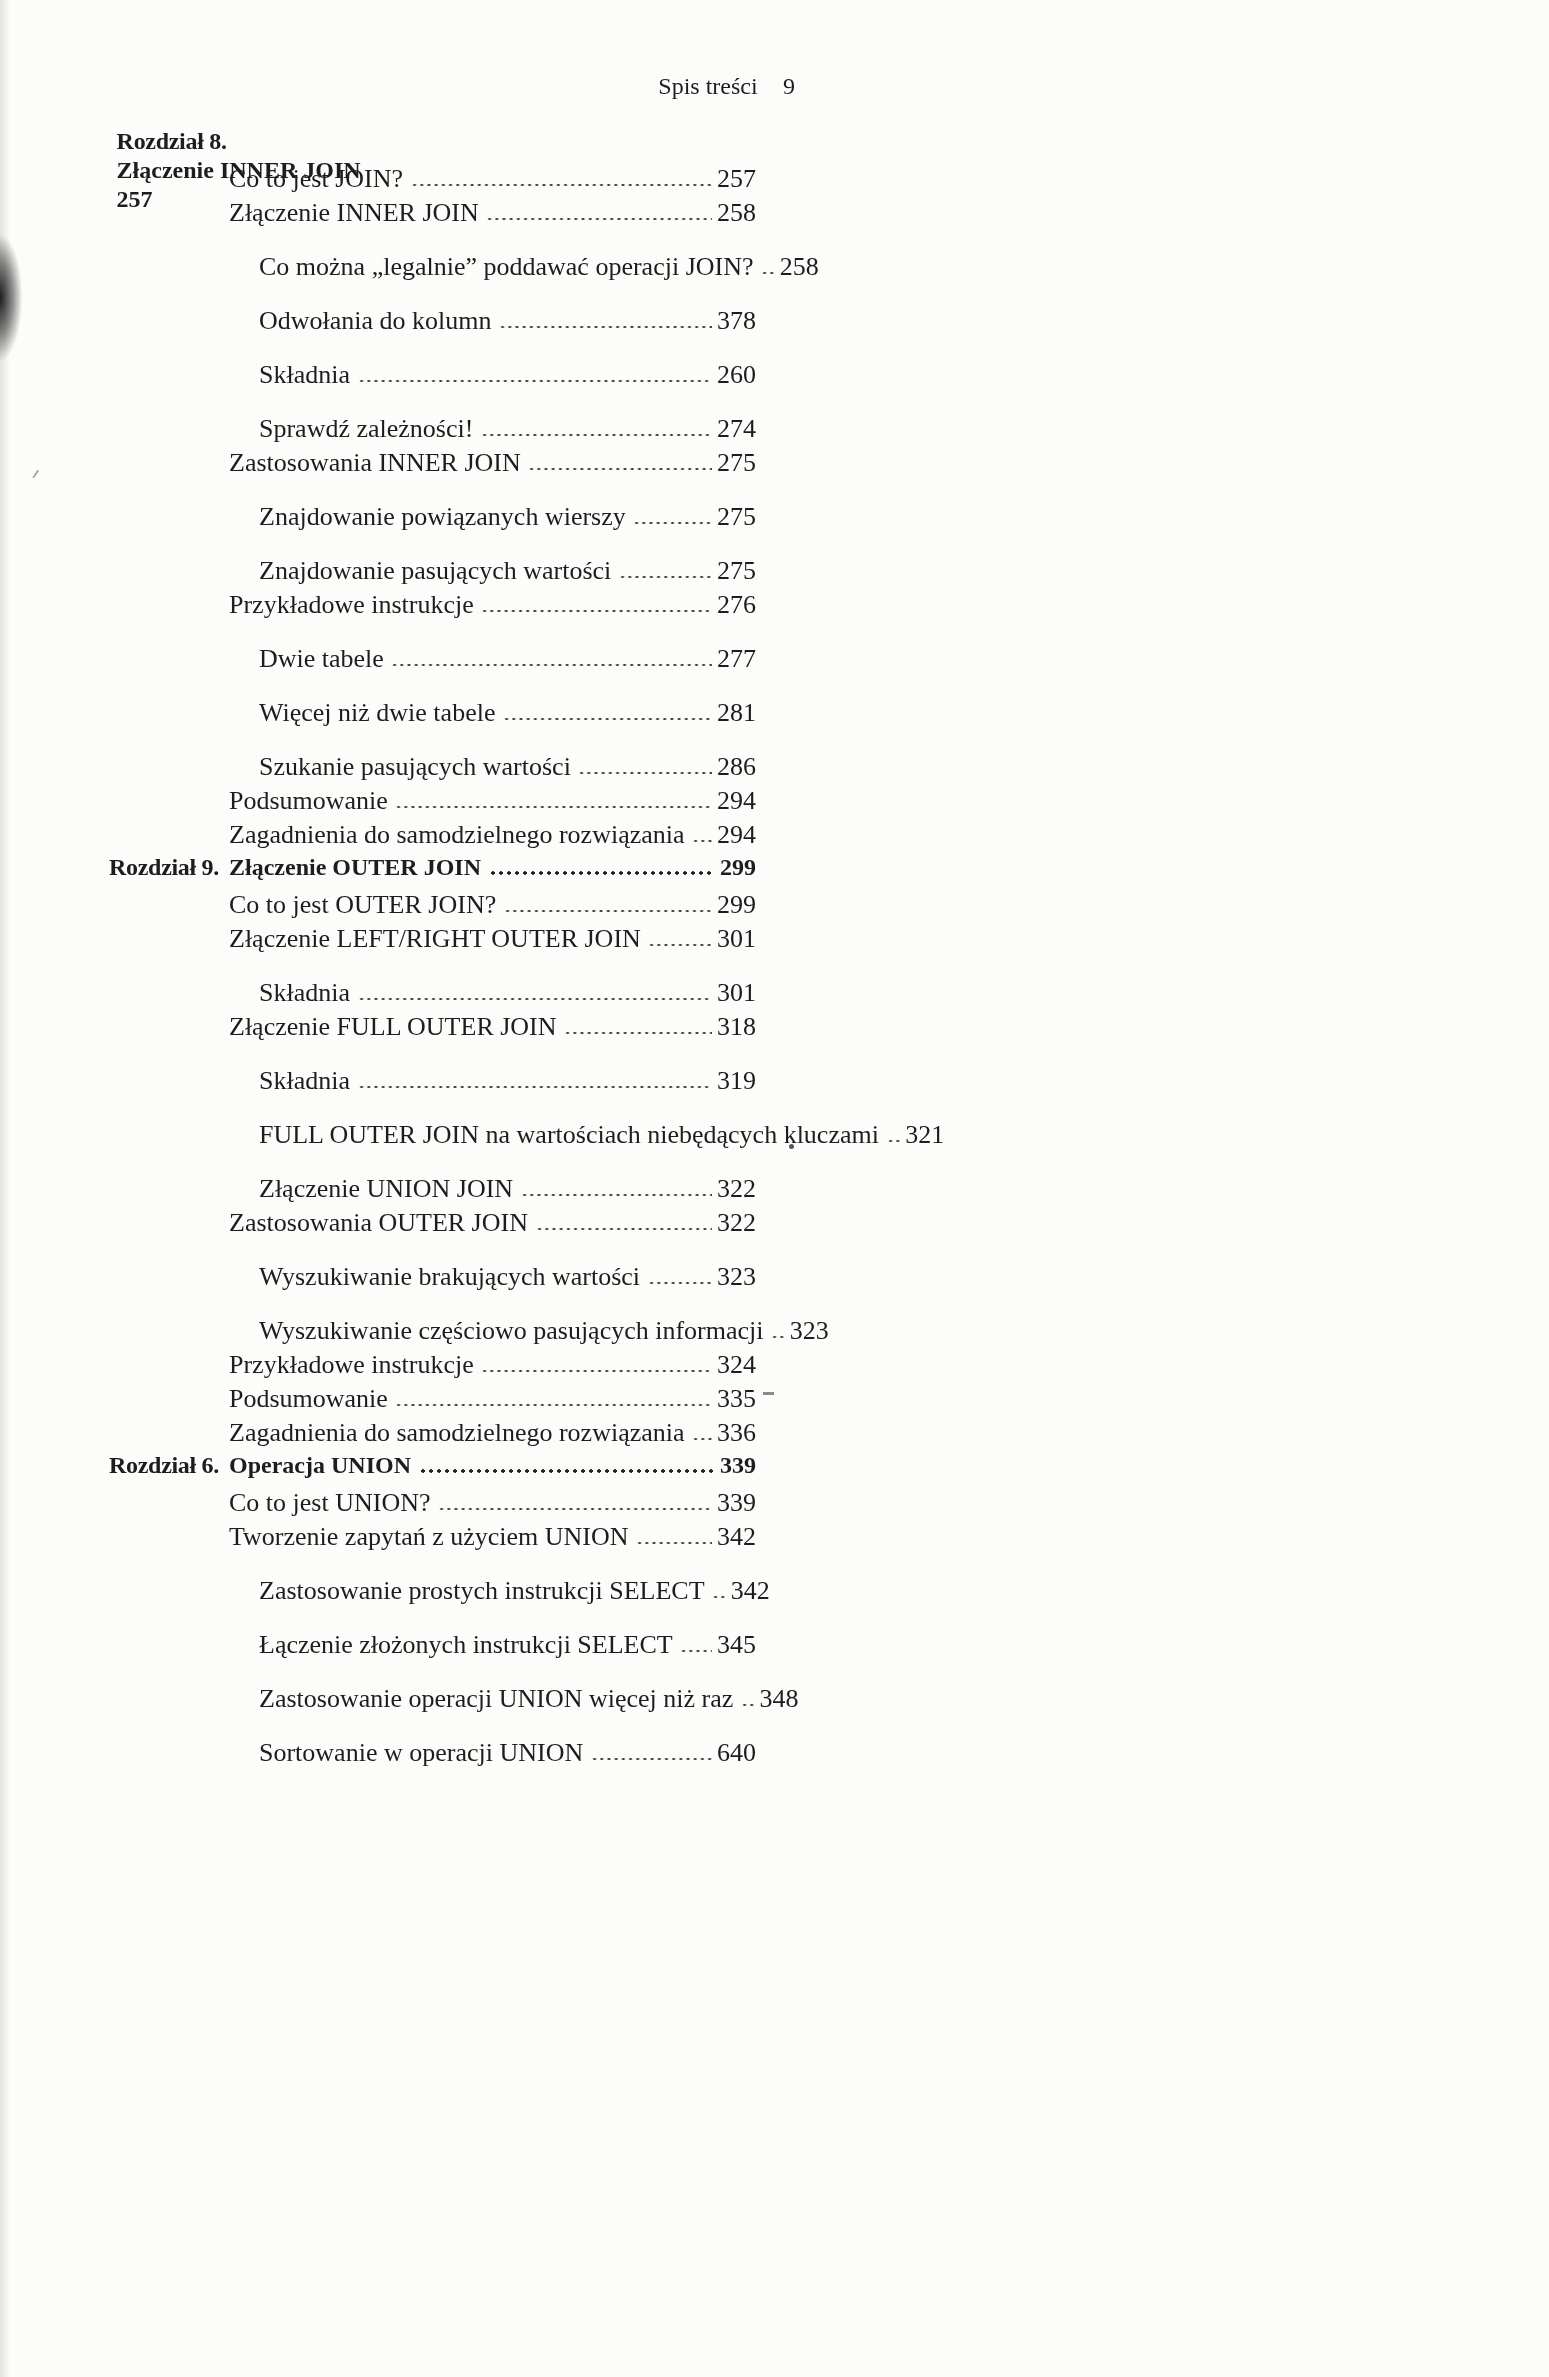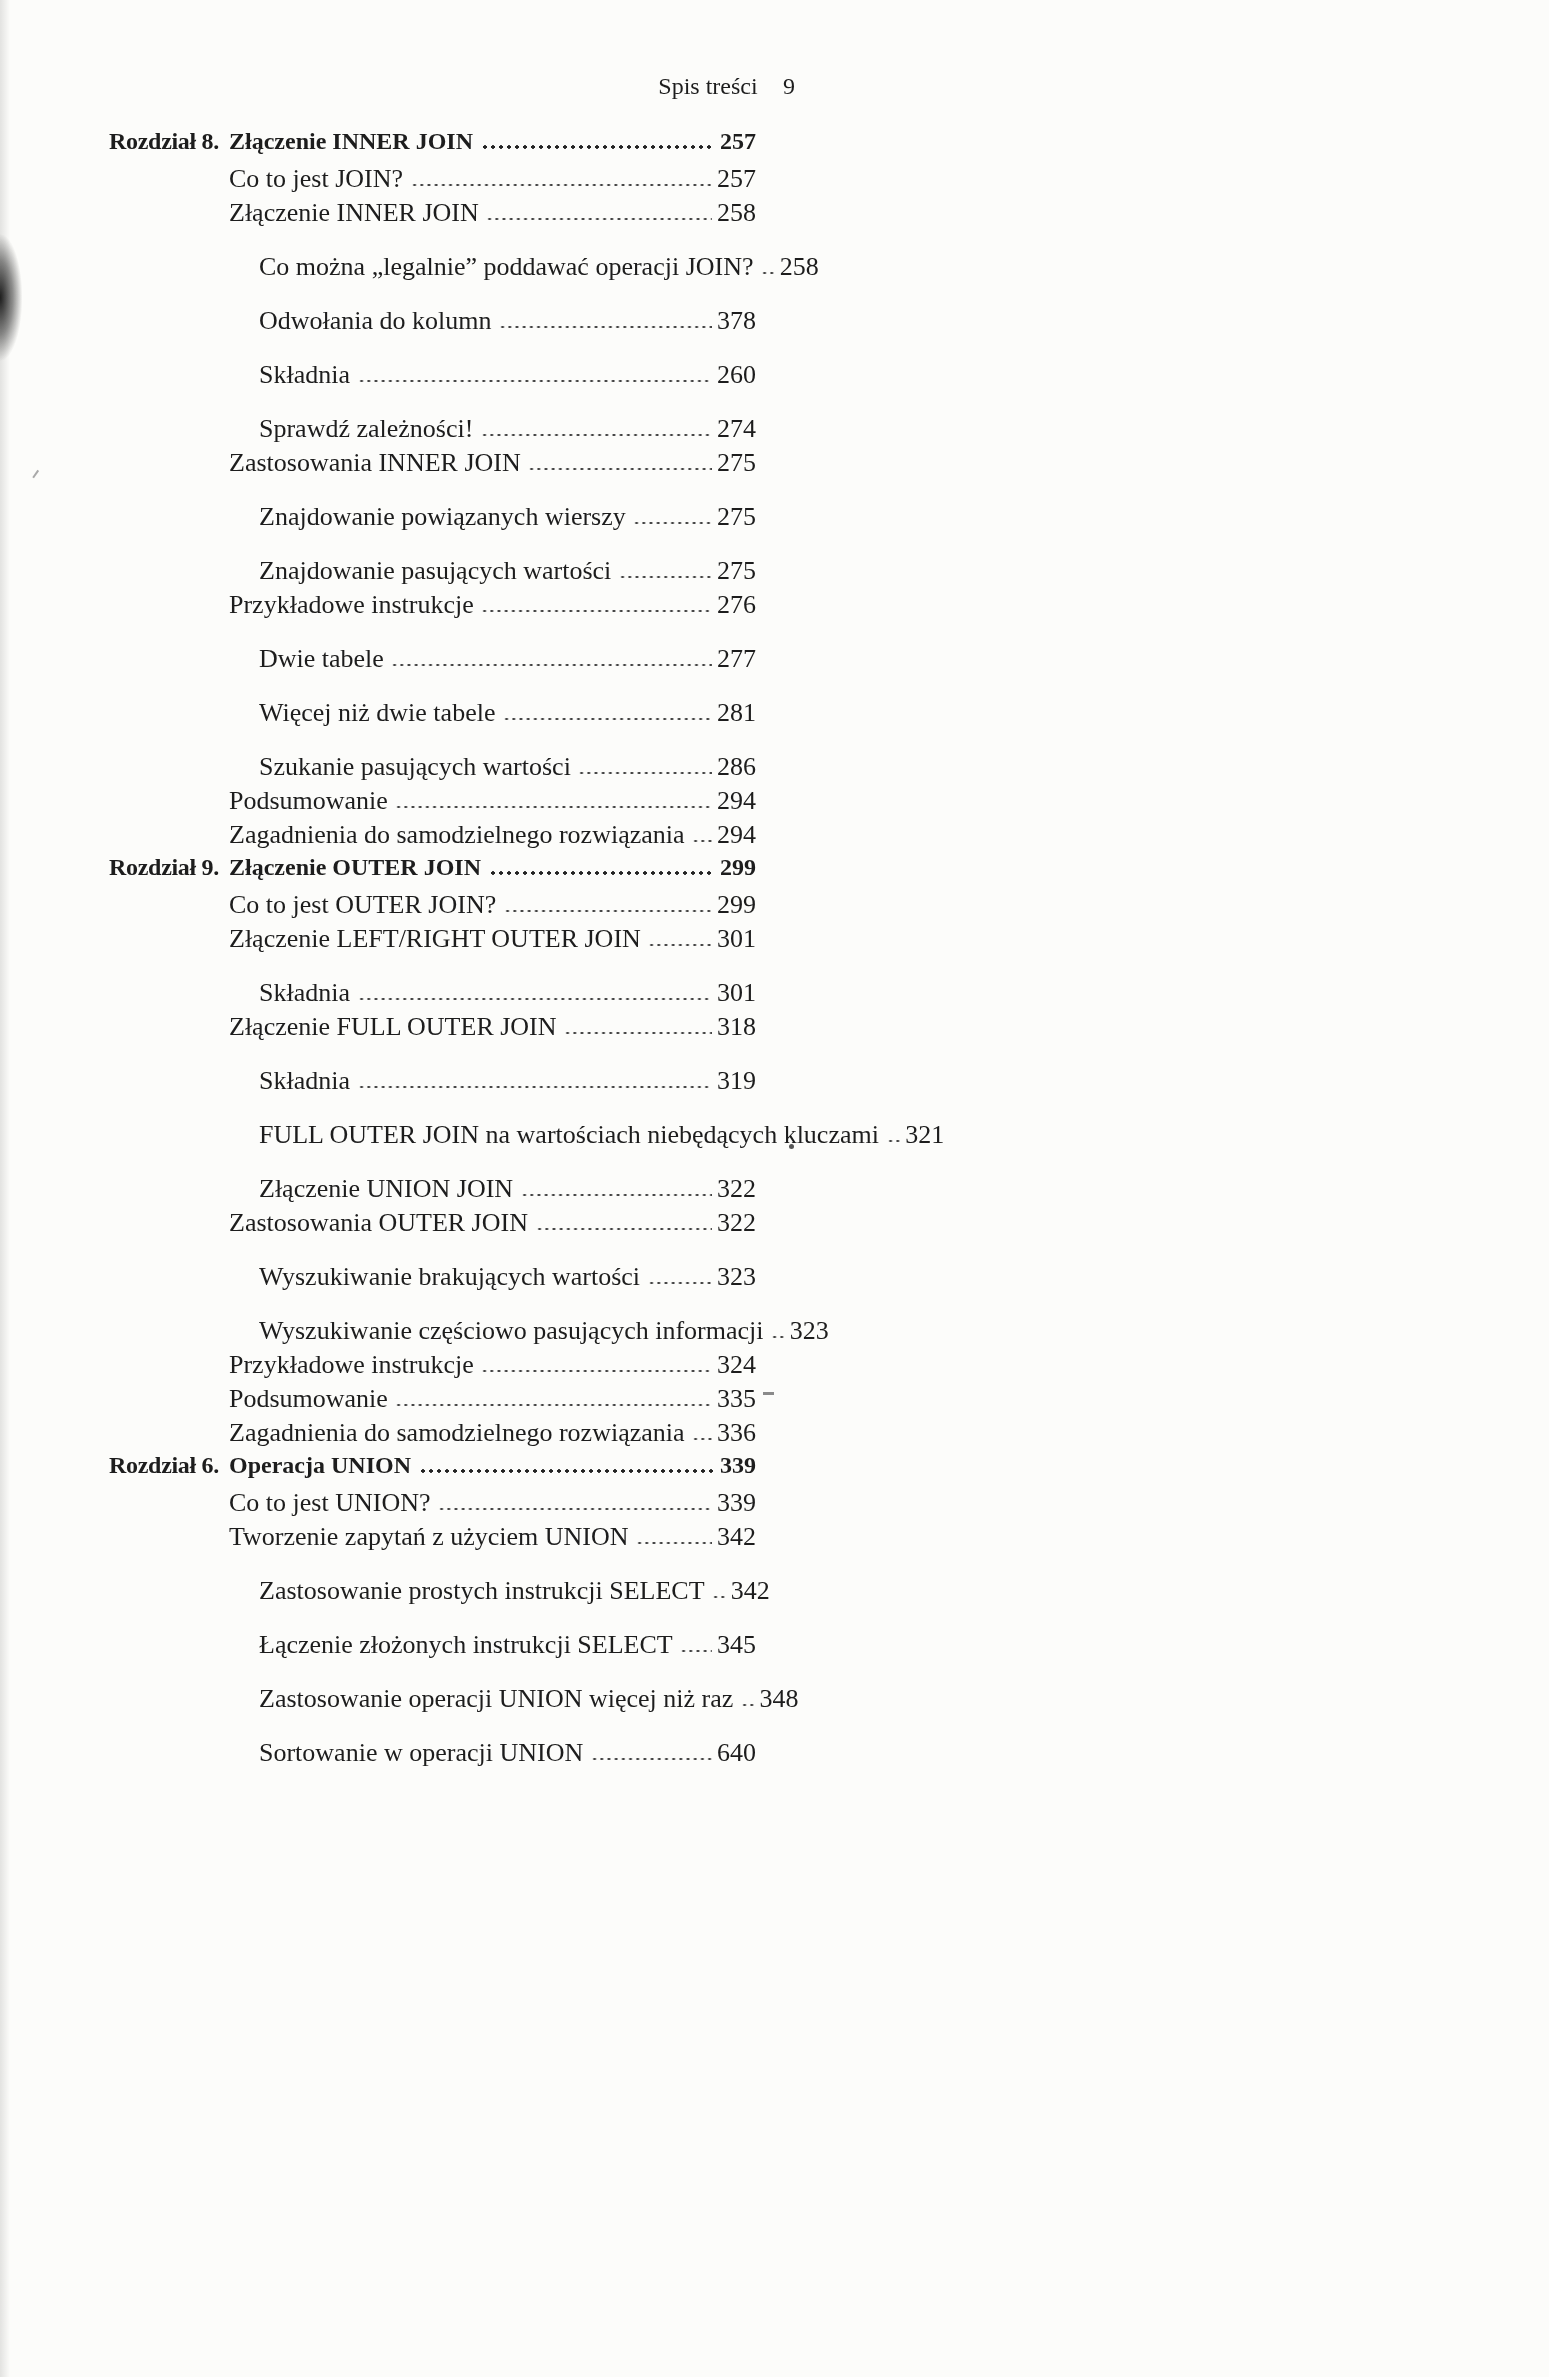--- a/index.html
+++ b/index.html
@@ -66,21 +66,21 @@
     font-size: 26px;
     line-height: 1.2;
     white-space: nowrap;
   }
   .chapter-row {
     font-size: 24px;
     font-weight: 700;
     margin-top: 0;
     height: 36px;
   }
-  .chapter-row:first-child { margin-top: 0; }
+  .chapter-row:first-child { margin-top: 0; flex-direction: column; }
   .chap-label {
     flex: none;
     width: 120px;
     letter-spacing: -0.3px;
   }
   .entry-row.level-1 { margin-left: 120px; }
   .entry-row.level-2 { margin-left: 150px; margin-top: 20px; }
   .entry-title, .chap-title { flex: none; }
   .leader {
     flex: 1 1 auto;

